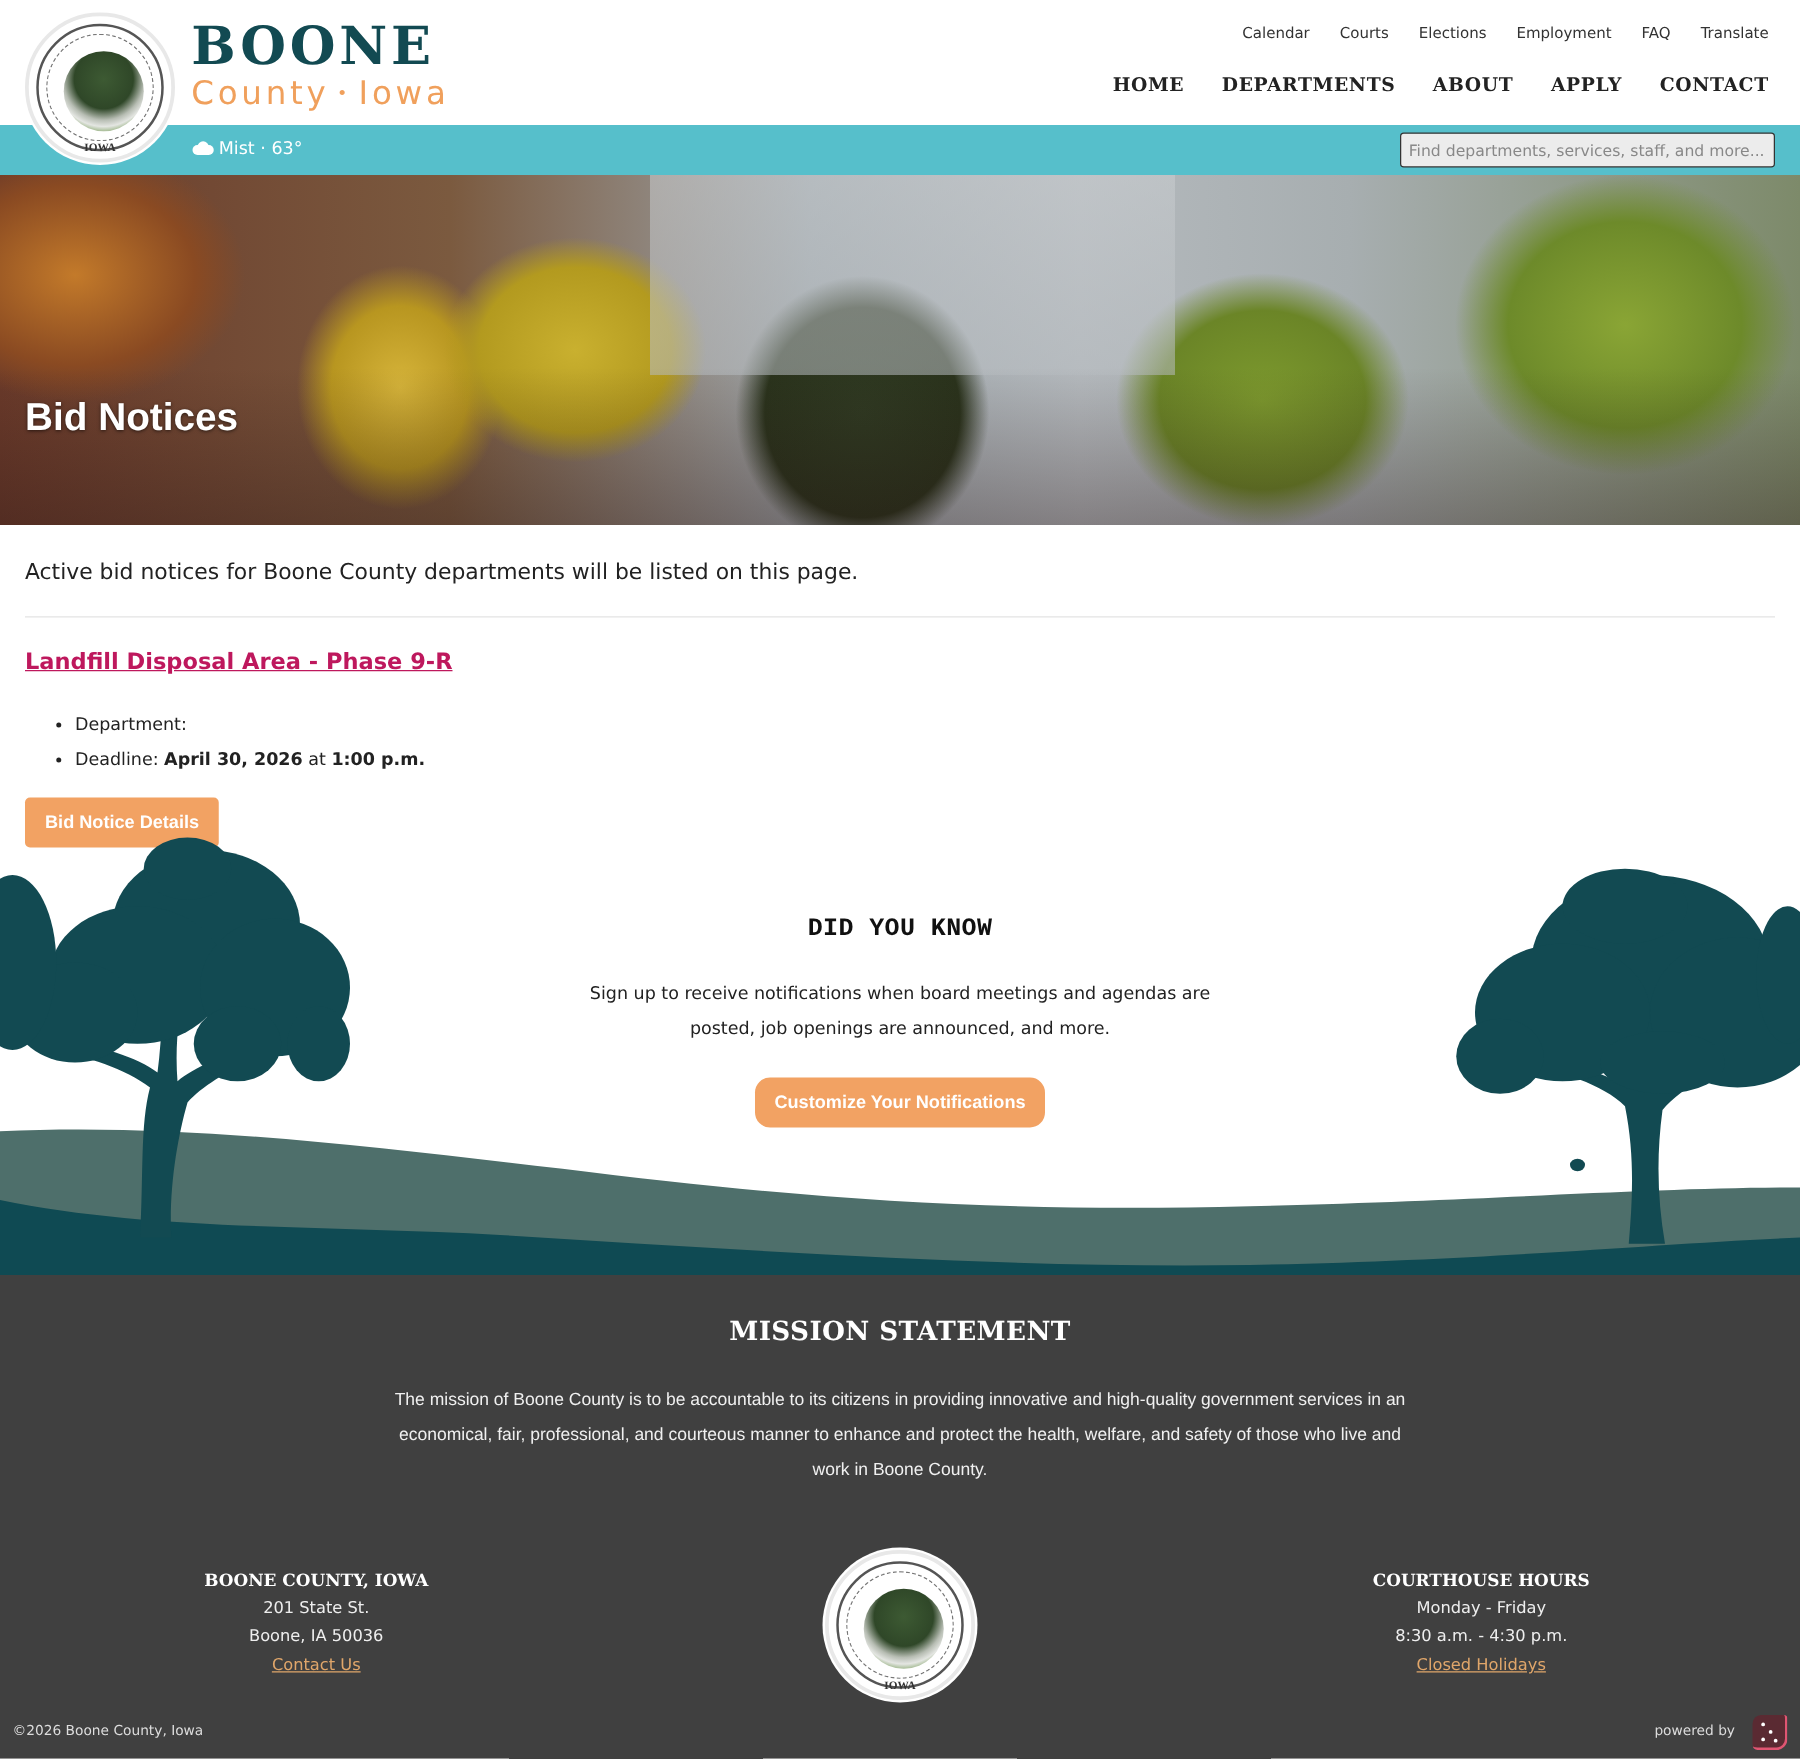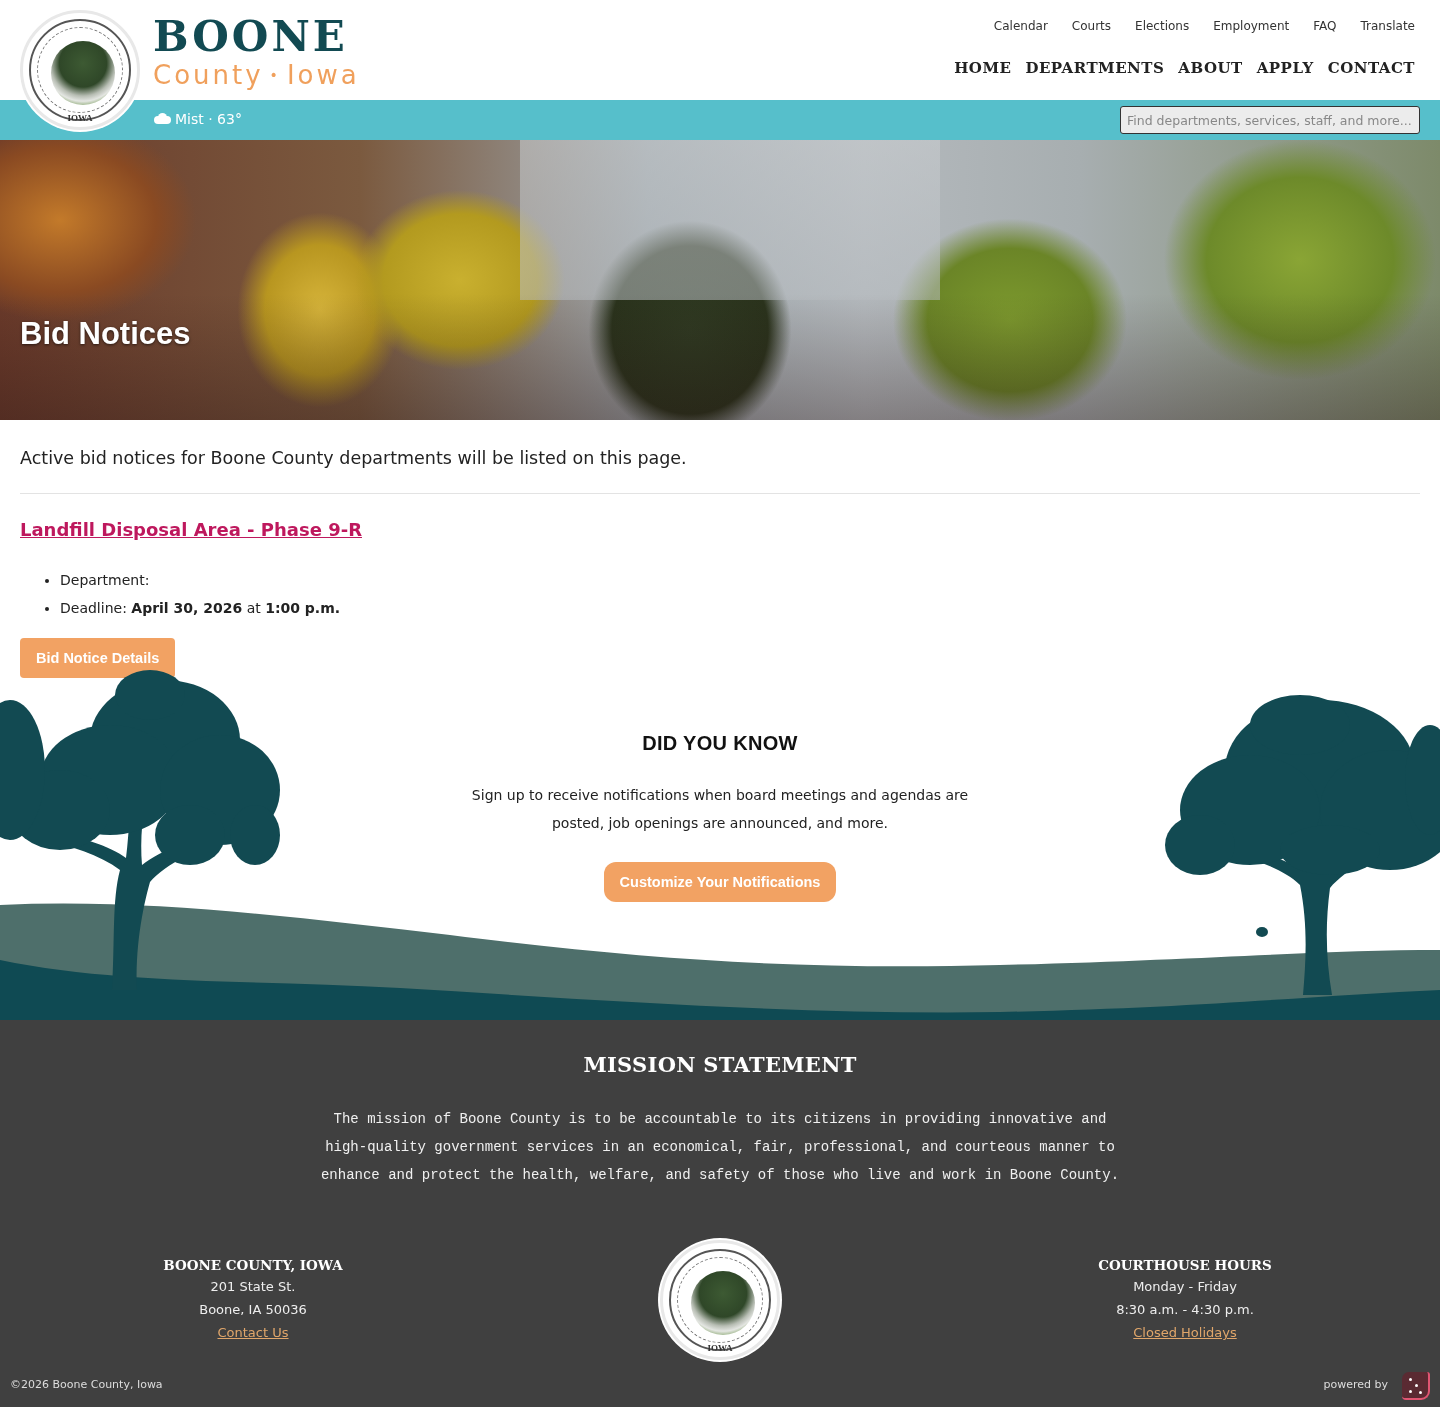--- a/index.html
+++ b/index.html
@@ -15,21 +15,21 @@
   .seal .photo { position: absolute; left: 28px; top: 28px; width: 64px; height: 64px; border-radius: 50%;
     background: radial-gradient(circle at 50% 35%, #3d5a33 0%, #2f4728 45%, #b7bdb3 62%, #e4e6e2 72%, #5d8a3a 88%, #3e6a2a 100%); }
   .seal .lbl-bot { position: absolute; left: 0; right: 0; bottom: 4px; text-align: center; font-family: "Liberation Serif", serif; font-size: 9px; font-weight: bold; color: #333; }
 
   .brand { position: absolute; left: 153px; top: 14px; }
   .brand .name { font-family: "DejaVu Serif", serif; font-weight: bold; font-size: 42px; color: #124a52; letter-spacing: 3px; line-height: 46px; }
   .brand .sub { font-family: "DejaVu Sans", sans-serif; font-size: 26px; color: #f0a05c; letter-spacing: 3px; line-height: 30px; margin-top: 0px; }
 
   .util-nav { position: absolute; right: 25px; top: 19px; display: flex; gap: 24px; justify-content: flex-end; }
   .util-nav a { font-family: "DejaVu Sans", sans-serif; font-size: 12px; color: #333; text-decoration: none; }
-  .main-nav { position: absolute; right: 25px; top: 59px; display: flex; gap: 14px; }
+  .main-nav { position: absolute; right: 25px; top: 59px; display: flex; gap: 30px; }
   .main-nav a { font-family: "DejaVu Serif", serif; font-weight: bold; font-size: 15px; color: #222; text-decoration: none; letter-spacing: 0.5px; }
 
   
   .teal-bar { height: 40px; background: #56bfcb; position: relative; }
   .weather { position: absolute; left: 154px; top: 11px; color: #fff; font-size: 14px; font-family: "DejaVu Sans", sans-serif; display: flex; align-items: center; gap: 4px; }
   .weather .cloud { display: inline-block; width: 17px; height: 12px; position: relative; }
   .weather .cloud::before { content: ""; position: absolute; left: 0; top: 3px; width: 17px; height: 8px; background: #fff; border-radius: 6px; }
   .weather .cloud::after { content: ""; position: absolute; left: 4px; top: 0; width: 9px; height: 9px; background: #fff; border-radius: 50%; }
   .search { position: absolute; right: 20px; top: 6px; width: 300px; height: 28px; border: 1px solid #333; border-radius: 3px; background: #ececec; padding: 0 6px; font-size: 12.5px; font-family: "DejaVu Sans", sans-serif; color: #444; }
   .search::placeholder { color: #888; }
@@ -56,28 +56,28 @@
   .bid-list li { line-height: 28px; }
   .bid-list b { font-weight: bold; }
   .btn-orange { display: inline-block; background: #f2a263; color: #fff; font-family: "Liberation Sans", sans-serif; font-weight: bold; font-size: 14.5px; border-radius: 4px; padding: 0 16px; height: 40px; line-height: 40px; border: none; }
   .bid-btn { margin-top: 16px; }
 
   
   .landscape { position: relative; height: 1407px; }
   .dyk-section { position: absolute; left: 0; top: 660px; width: 1440px; height: 747px; }
   .dyk-svg { position: absolute; left: 0; top: 0; }
   .dyk { position: absolute; left: 0; right: 0; top: 72px; text-align: center; }
-  .dyk h2 { font-family: Liberation Sans, sans-serif; font-weight: bold; font-size: 20px; color: #111; letter-spacing: 0.3px; }
+  .dyk h2 { font-family: Liberation Mono, monospace; font-weight: bold; font-size: 20px; color: #111; letter-spacing: 0.3px; }
   .dyk p { margin: 26px auto 13px; width: 520px; font-family: "DejaVu Sans", sans-serif; font-size: 14px; line-height: 28px; color: #222; }
   .dyk .btn-orange { margin-top: 12px; border-radius: 12px; }
 
   .footer { position: absolute; left: 0; right: 0; top: 1020px; height: 387px; background: #404040; color: #fff; }
   .mission { position: absolute; left: 0; right: 0; top: 32px; text-align: center; }
   .mission h2 { font-family: "DejaVu Serif", serif; font-weight: bold; font-size: 21px; color: #fff; letter-spacing: 0.3px; }
-  .mission p { margin: 28px auto 0; width: 820px; font-family: Liberation Mono, monospace; font-size: 14px; line-height: 28px; color: #f0f0f0; }
+  .mission p { margin: 28px auto 0; width: 820px; font-family: Liberation Sans, sans-serif; font-size: 14px; line-height: 28px; color: #f0f0f0; }
 
   .fcol { position: absolute; top: 235px; text-align: center; width: 300px; font-family: "DejaVu Sans", sans-serif; font-size: 13px; line-height: 23px; color: #eee; }
   .fcol h3 { font-family: "DejaVu Serif", serif; font-weight: bold; font-size: 13.5px; color: #fff; line-height: 20px; }
   .fcol a { color: #e0a66a; text-decoration: underline; }
   .fcol.left { left: 103px; }
   .fcol.right { left: 1035px; }
   .fseal { position: absolute; left: 660px; top: 220px; width: 120px; height: 120px; }
   .copyright { position: absolute; left: 10px; top: 358px; font-size: 11px; font-family: "DejaVu Sans", sans-serif; color: #ddd; }
   .powered { position: absolute; right: 52px; top: 358px; font-size: 11px; font-family: "DejaVu Sans", sans-serif; color: #ddd; }
   .powered-logo { position: absolute; right: 10px; top: 352px; width: 28px; height: 28px; background: #5a2a32; border-radius: 7px 3px 9px 4px; border-bottom: 2px solid #e05572; border-right: 2px solid #e05572; }

